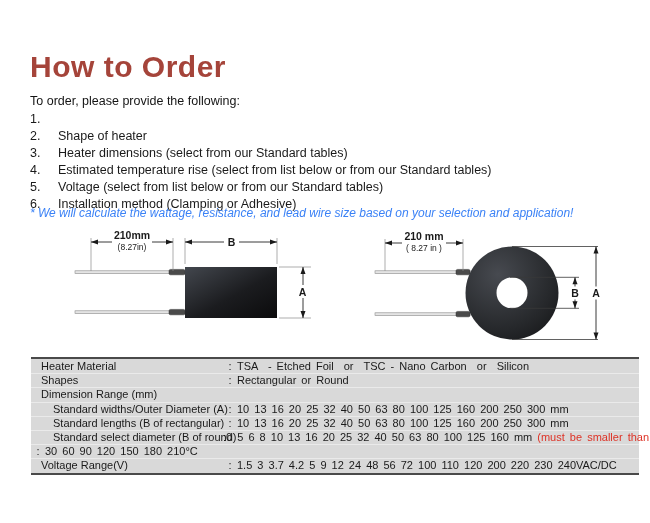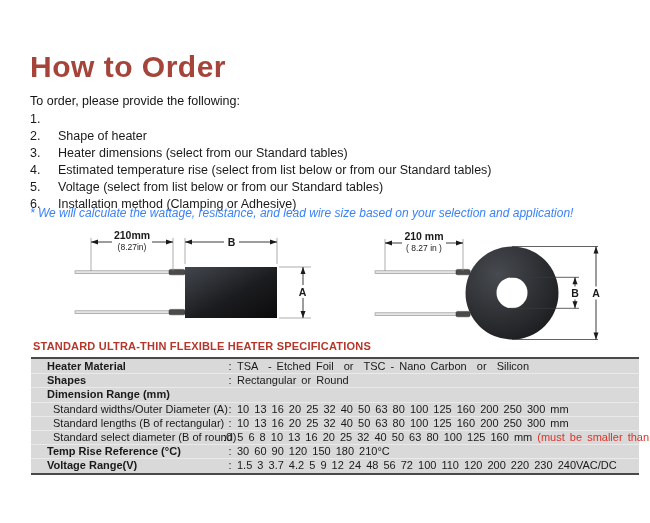--- a/index.html
+++ b/index.html
@@ -21,21 +21,21 @@
   .dim-label  { font-size:10.5px; font-weight:bold; }
   .dim-sub    { font-size:8.5px; }
 
   .spec-title { position:absolute; left:33px; top:340px; font-size:11px; font-weight:bold;
                 color:#B5362A; letter-spacing:0.2px; }
   .spec-table { position:absolute; left:31px; top:357px; width:608px; background:#D9D9D9;
                 border-top:2px solid #4A4A4A; border-bottom:2px solid #4A4A4A; }
   .spec-row { display:flex; align-items:center; height:14.2px; font-size:11px;
               box-shadow: inset 0 1px 0 rgba(255,255,255,0.45); }
   .spec-row:first-child { box-shadow:none; }
-  .spec-label { width:192px; padding-left:16px; font-weight:bold; white-space:nowrap; }
+  .spec-label { width:192px; padding-left:10px; font-weight:normal; white-space:nowrap; }
   .spec-row.indent .spec-label { padding-left:22px; font-weight:normal; }
   .spec-colon { width:14px; text-align:center; }
   .spec-value { flex:1; white-space:pre; word-spacing:2px; }
   .spec-value .red-note { color:#DE3226; }
 </style>
 </head>
 <body>
 
 <div class="page">
 
@@ -148,21 +148,20 @@
 
     <line x1="142" y1="18.5" x2="228" y2="18.5" stroke="#3a3a3a" stroke-width="0.8"></line>
     <line x1="142" y1="111.5" x2="228" y2="111.5" stroke="#3a3a3a" stroke-width="0.8"></line>
     <line x1="226" y1="18.5" x2="226" y2="111.5" stroke="#3a3a3a" stroke-width="1"></line>
     <polygon points="226,18.5 223.5,25.5 228.5,25.5" fill="#1a1a1a"></polygon>
     <polygon points="226,111.5 223.5,104.5 228.5,104.5" fill="#1a1a1a"></polygon>
     <rect x="219" y="58.5" width="14" height="13" fill="#ffffff"></rect>
     <text class="dim-label" x="226" y="69" text-anchor="middle">A</text>
   </svg>
 
-  <h2 class="spec-title">STANDARD ULTRA-THIN FLEXIBLE HEATER SPECIFICATIONS</h2>
   <div class="spec-table">
       <div class="spec-row">
     <span class="spec-label">Heater Material</span>
     <span class="spec-colon">:</span>
     <span class="spec-value"><span>TSA  - Etched Foil  or  TSC - Nano Carbon  or  Silicon</span><span class="red-note"></span></span>
   </div>
       <div class="spec-row">
     <span class="spec-label">Shapes</span>
     <span class="spec-colon">:</span>
     <span class="spec-value"><span>Rectangular or Round</span><span class="red-note"></span></span>
@@ -181,21 +180,20 @@
     <span class="spec-label">Standard lengths (B of rectangular)</span>
     <span class="spec-colon">:</span>
     <span class="spec-value"><span>10 13 16 20 25 32 40 50 63 80 100 125 160 200 250 300 mm</span><span class="red-note"></span></span>
   </div>
       <div class="spec-row indent">
     <span class="spec-label">Standard select diameter (B of round)</span>
     <span class="spec-colon">:</span>
     <span class="spec-value"><span>0 5 6 8 10 13 16 20 25 32 40 50 63 80 100 125 160 mm </span><span class="red-note">(must be smaller than A)</span></span>
   </div>
       <div class="spec-row">
-    <span class="spec-label">Temp Rise Reference (°C)</span>
     <span class="spec-colon">:</span>
     <span class="spec-value"><span>30 60 90 120 150 180 210°C</span><span class="red-note"></span></span>
   </div>
       <div class="spec-row">
     <span class="spec-label">Voltage Range(V)</span>
     <span class="spec-colon">:</span>
     <span class="spec-value"><span>1.5 3 3.7 4.2 5 9 12 24 48 56 72 100 110 120 200 220 230 240VAC/DC</span><span class="red-note"></span></span>
   </div>
     </div>
 </div>

